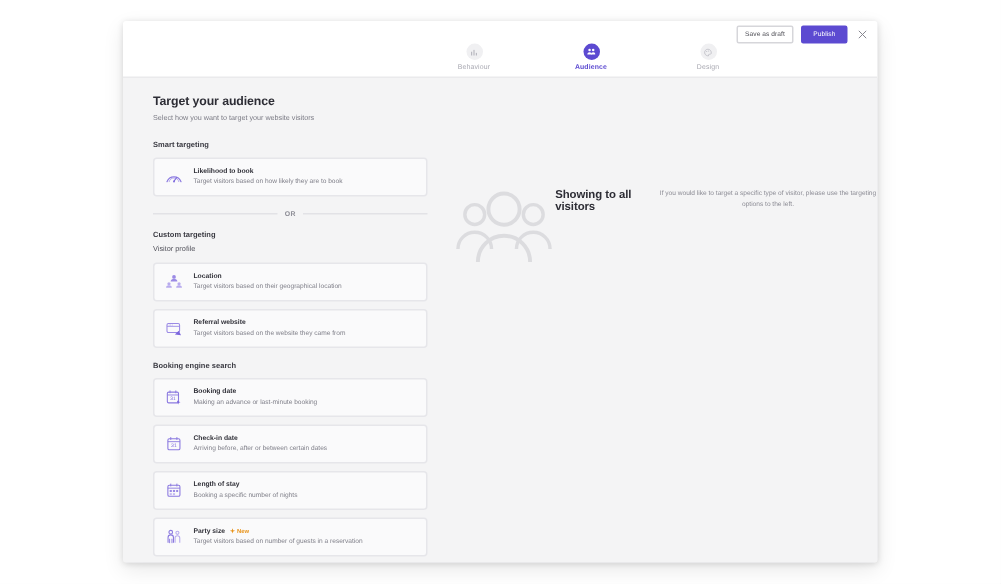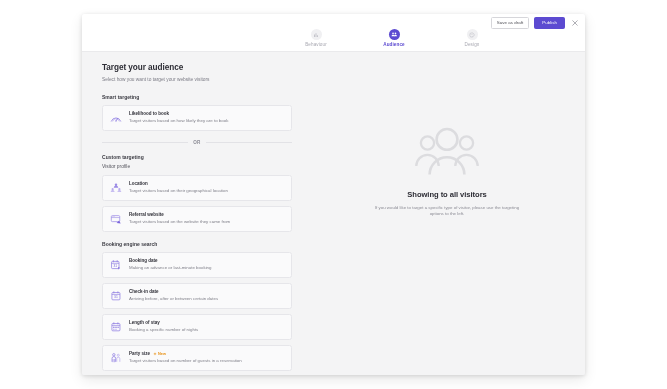--- a/index.html
+++ b/index.html
@@ -105,22 +105,22 @@
     min-height: 0;
     background: #f4f4f5;
   }
   .left {
     width: 227px;
     padding: 11px 17px 0 20px;
     overflow: hidden;
   }
   .right {
     flex: 1 1 auto;
-    display: flex; flex-direction: column;
-    align-items: center; justify-content: flex-start;
+    display: flex; flex-direction: row;
+    align-items: flex-start; justify-content: flex-start;
     padding-top: 74px;
   }
   
   .h1 {
     font-size: 8.2px; line-height: 1.15;
     color: #2d2d35;
     font-weight: bold;
     letter-spacing: -.05px;
     margin-bottom: 4.5px;
   }

